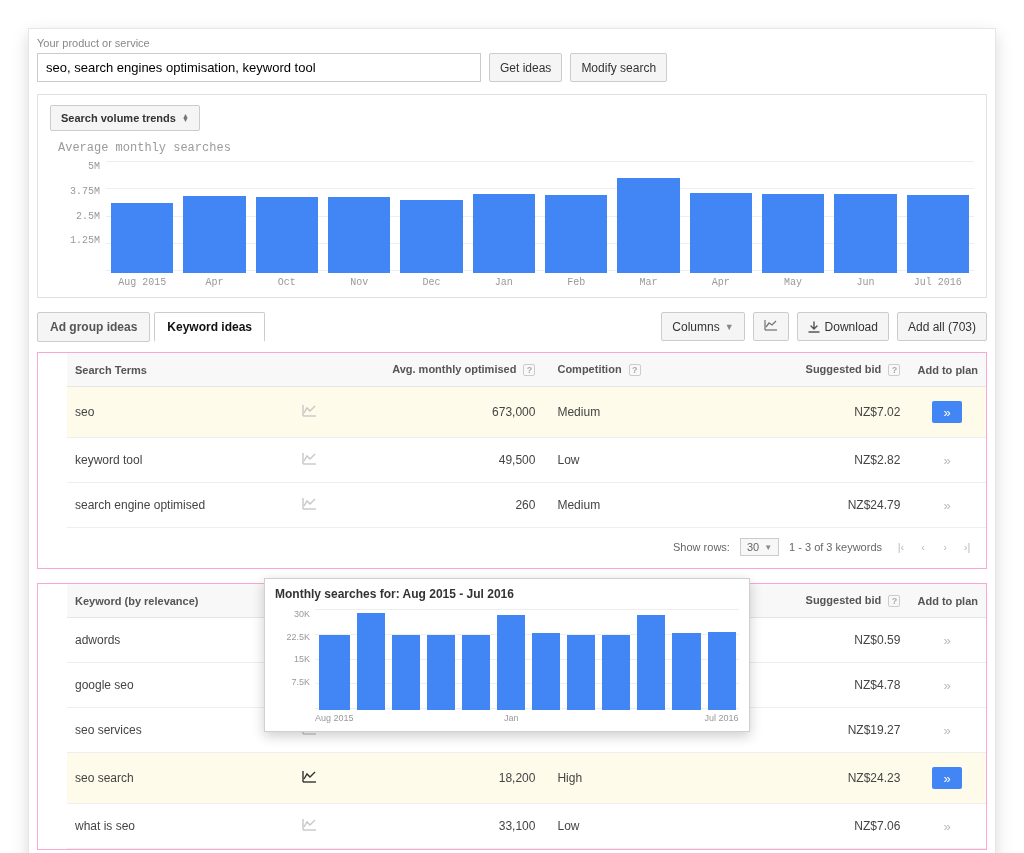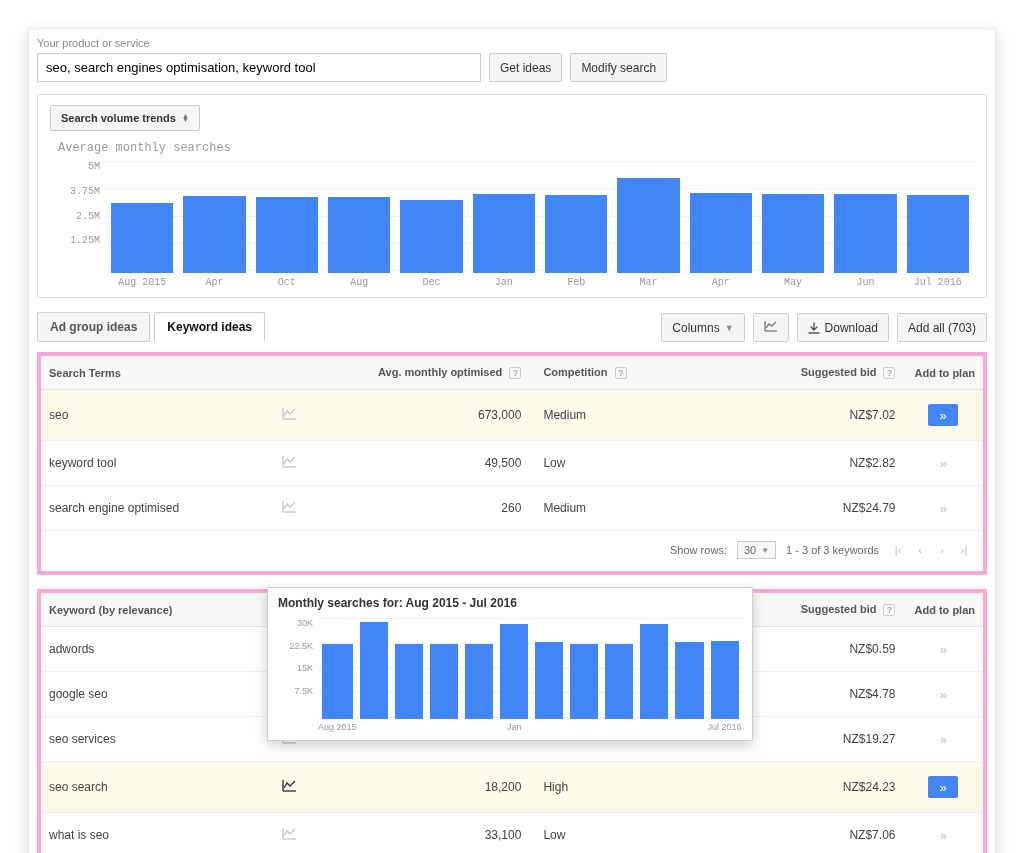--- a/index.html
+++ b/index.html
@@ -71,41 +71,41 @@
   .chart-grid { display:flex; height:130px; }
   .y-axis { width:48px; display:flex; flex-direction:column; justify-content:space-between; align-items:flex-end; font-size:10px; color:#999; padding-right:6px; height:110px; }
   .bars-area { flex:1; position:relative; }
   .gridlines { position:absolute; inset:0 0 20px 0; display:flex; flex-direction:column; justify-content:space-between; }
   .gridlines div { border-top:1px solid #eee; height:0; }
   .bars { position:absolute; inset:0; display:flex; }
   .bar-col { flex:1; display:flex; flex-direction:column; justify-content:flex-end; align-items:center; }
   .bar { width:86%; background:#4285f4; }
   .bar-lbl { font-size:10px; color:#999; margin-top:4px; height:14px; white-space:nowrap; }
 
-  .toolbar-row { display:flex; margin-top:14px; gap:24px; align-items:flex-end; }
+  .toolbar-row { display:flex; margin-top:14px; gap:24px; align-items:flex-start; }
   .tabset { display:flex; gap:4px; }
   .tab {
     border:1px solid #ccc;
     background:#f5f5f5;
     font-size:12px;
     padding:7px 12px;
     border-radius:2px;
     cursor:pointer;
     font-weight:bold;
     color:#555;
   }
   .tab.active {
     background:#fff;
     border-color:#ccc;
     color:#111;
     border-bottom:1px solid #fff;
   }
   .toolbar-right { margin-left:auto; display:flex; gap:8px; align-items:center; }
 
-  .data-panel { border:4px solid #f9a8d4; margin-top:10px; }
+  .data-panel { border:1px solid #f9a8d4; margin-top:10px;padding-left:29px; }
 
   table.data { width:100%; border-collapse:collapse; font-size:12px; }
   table.data thead th {
     text-align:left;
     font-weight:bold;
     font-size:11px;
     color:#555;
     padding:10px 8px;
     border-bottom:1px solid #e5e5e5;
     background:#f8f8f8;
@@ -219,21 +219,21 @@
                 <div class="bar-col">
                   <div class="bar" style="height: 77px;"></div>
                   <div class="bar-lbl">Apr</div>
                 </div>
                 <div class="bar-col">
                   <div class="bar" style="height: 75.9px;"></div>
                   <div class="bar-lbl">Oct</div>
                 </div>
                 <div class="bar-col">
                   <div class="bar" style="height: 75.9px;"></div>
-                  <div class="bar-lbl">Aug</div>
+                  <div class="bar-lbl">Nov</div>
                 </div>
                 <div class="bar-col">
                   <div class="bar" style="height: 72.6px;"></div>
                   <div class="bar-lbl">Dec</div>
                 </div>
                 <div class="bar-col">
                   <div class="bar" style="height: 79.2px;"></div>
                   <div class="bar-lbl">Jan</div>
                 </div>
                 <div class="bar-col">

